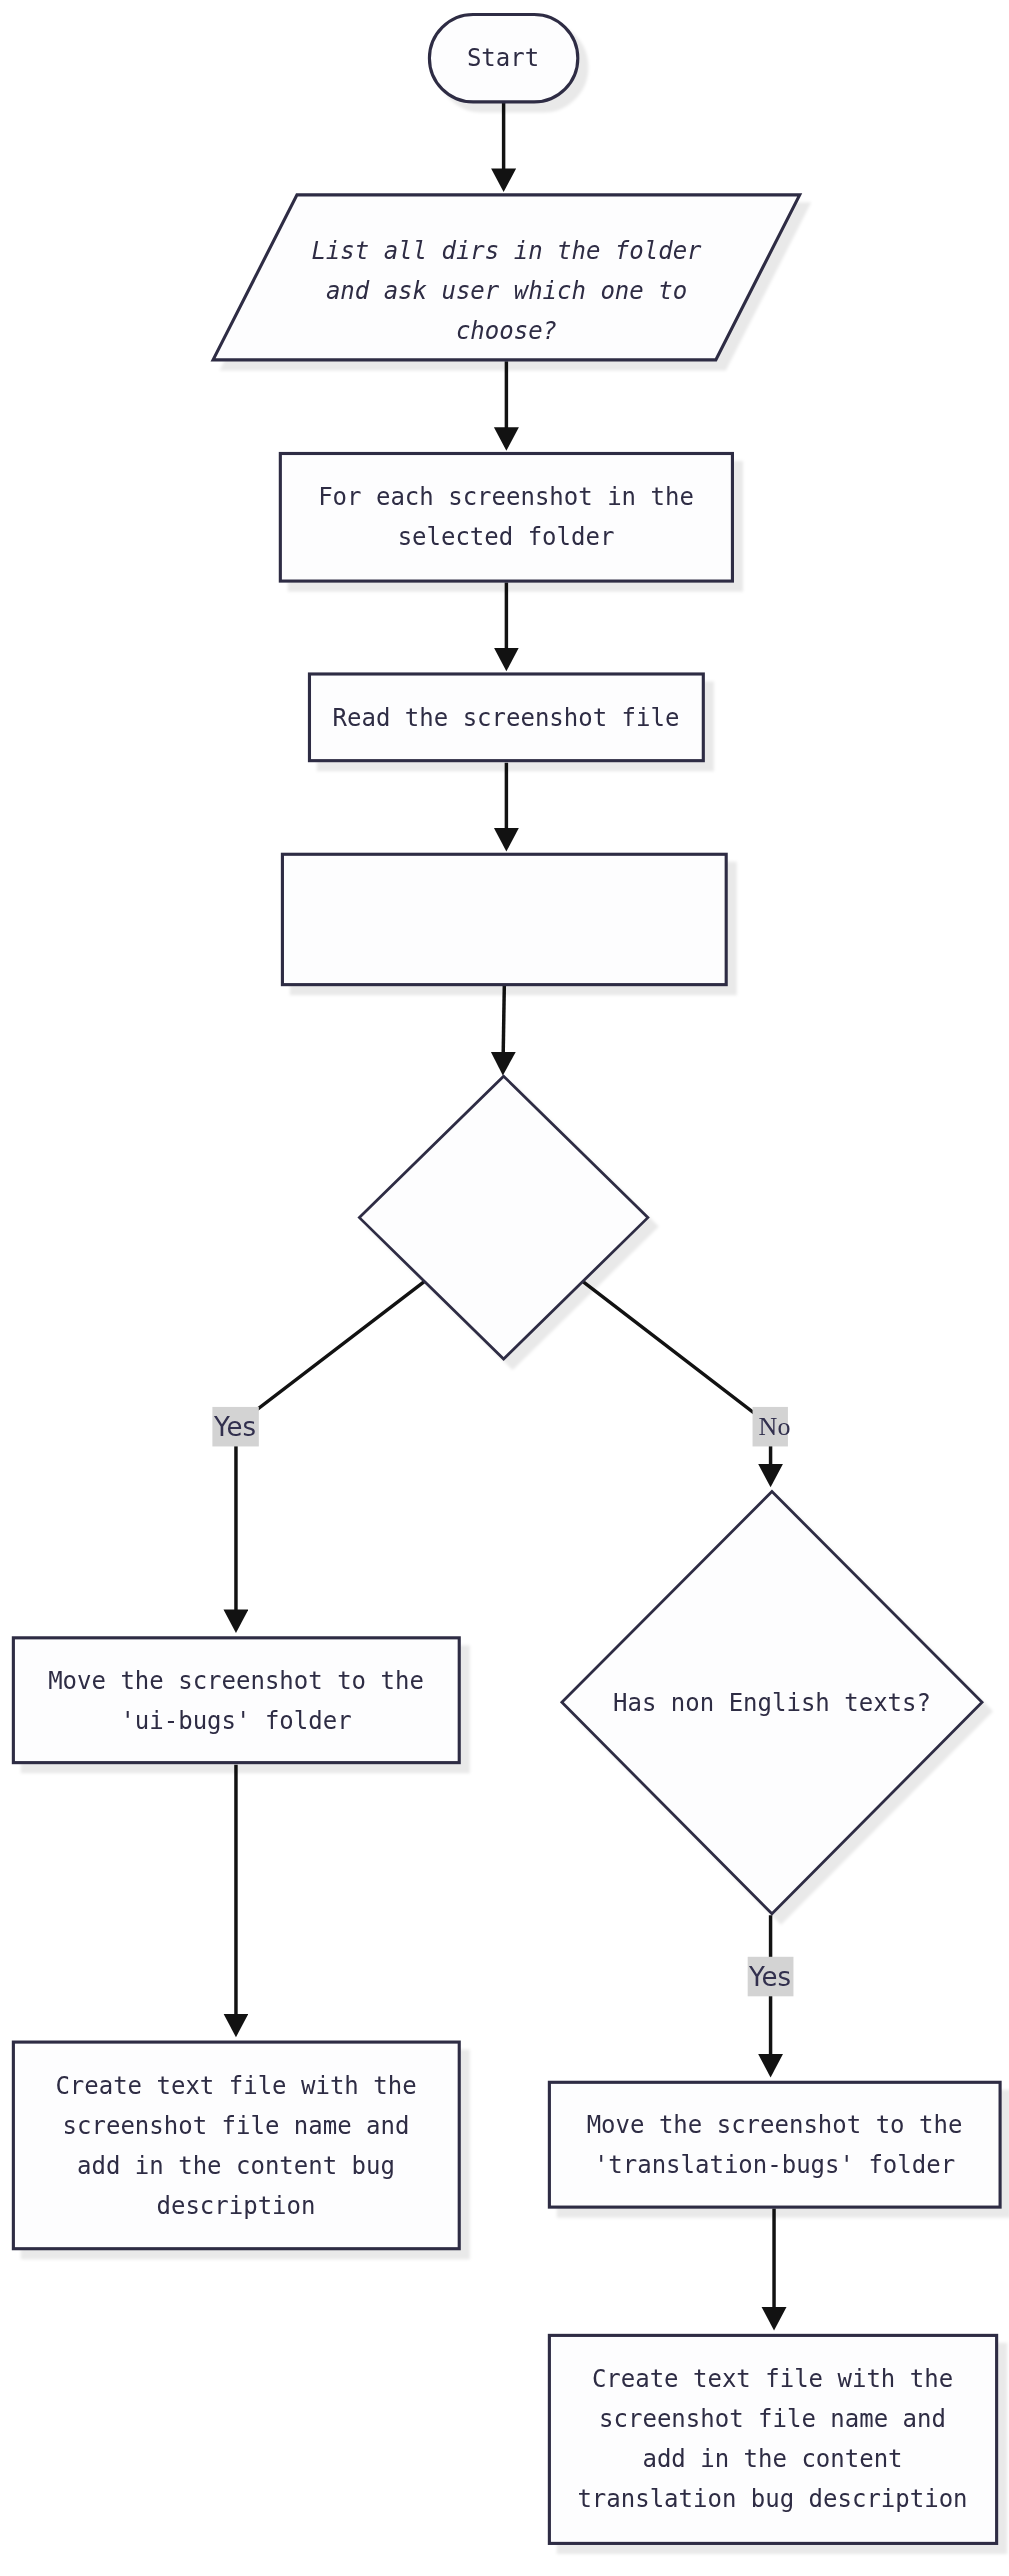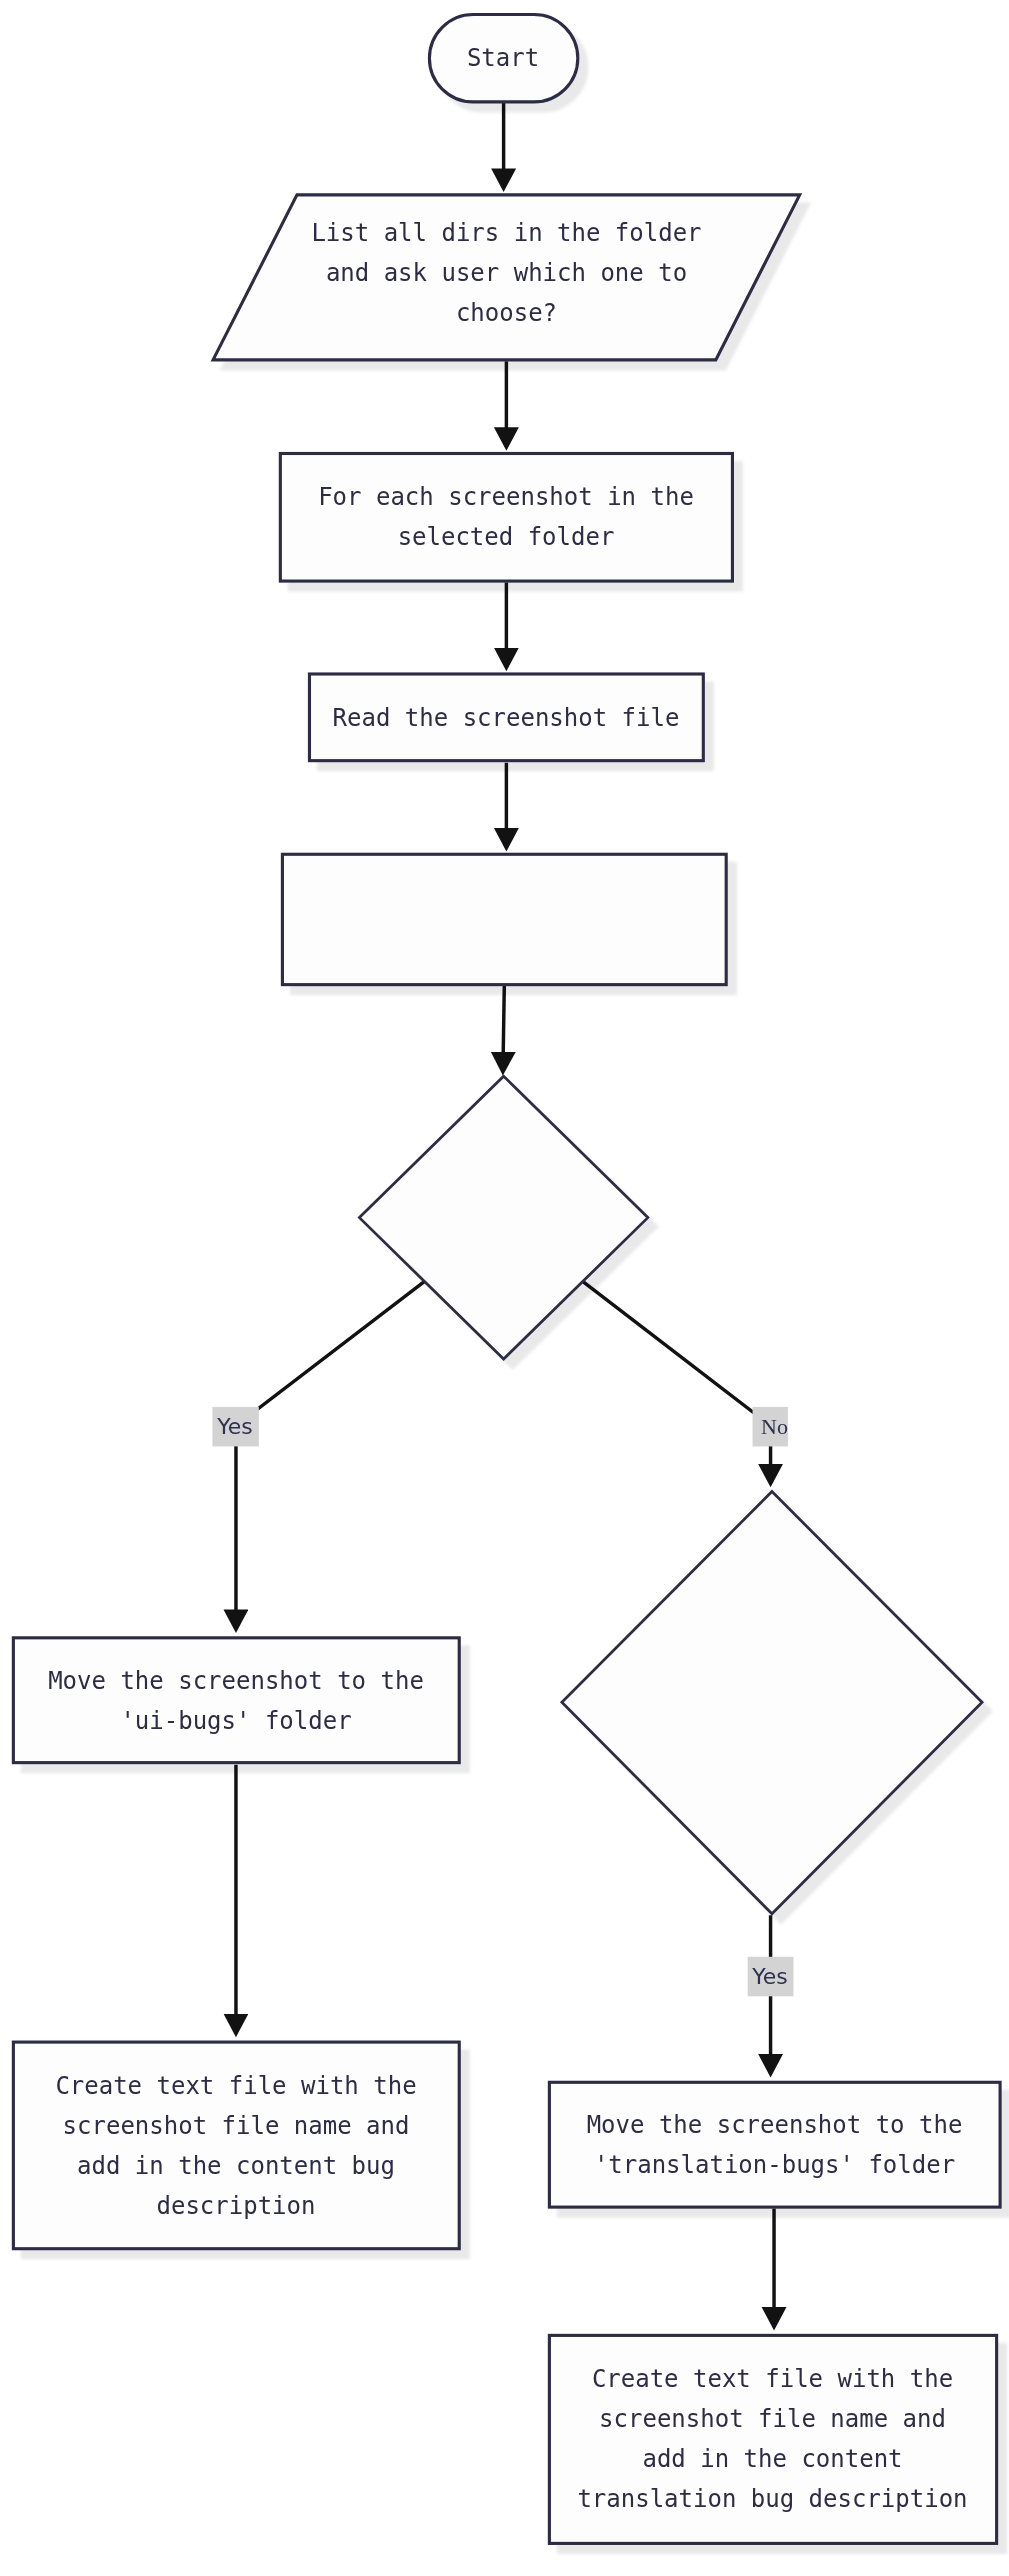--- a/index.html
+++ b/index.html
@@ -43,21 +43,21 @@
     font-family: "DejaVu Sans Mono", monospace;
   }
   .edge-label {
     position: absolute;
     display: flex;
     align-items: center;
     justify-content: center;
     text-align: center;
     color: #32304e;
     background: transparent;
-    font-size: 22px;
+    font-size: 26px;
     line-height: 1;
     font-family: "DejaVu Sans", sans-serif;
   }
 </style>
 </head>
 <body>
 
 <div id="canvas">
 
   <svg id="shapes-layer" viewBox="0 0 1456 3715" xmlns="http://www.w3.org/2000/svg">
@@ -96,31 +96,32 @@
       <polygon class="node-shape diamond-shape" points="1113,2151 1416,2455 1113,2760 810,2455"></polygon>
       <rect class="node-shape" x="19" y="2362" width="643" height="180"></rect>
       <rect class="node-shape" x="19" y="2945" width="643" height="298"></rect>
       <rect class="node-shape" x="792" y="3003" width="650" height="180"></rect>
       <rect class="node-shape" x="792" y="3368" width="645" height="300"></rect>
     </g>
   </svg>
 
   <div class="node-label" style="left:429px; top:14.6px; width:148px; height:87px;">Start</div>
 
-  <div class="node-label" style="left:213px; top:190px; width:587px; height:165px;">List all dirs in the folder
+  <div class="node-label" style="left:213px; top:208px; width:587px; height:165px;font-style:italic;">List all dirs in the folder
 and ask user which one to
 choose?</div>
 
   <div class="node-label" style="left:309px; top:674px; width:394px; height:87px;">Read the screenshot file</div>
 
   <div class="node-label" style="left:280px; top:453px; width:452px; height:128px;">For each screenshot in the
 selected folder</div>
 
 
 
+  <div class="node-label" style="left:562px; top:1492px; width:420px; height:422px;">Has non English texts?</div>
 
   <div class="node-label" style="left:13px; top:1638px; width:446px; height:125px;">Move the screenshot to the
 'ui-bugs' folder</div>
 
   <div class="node-label" style="left:13px; top:2042px; width:446px; height:207px;">Create text file with the
 screenshot file name and
 add in the content bug
 description</div>
 
   <div class="node-label" style="left:549px; top:2082px; width:451px; height:125px;">Move the screenshot to the

